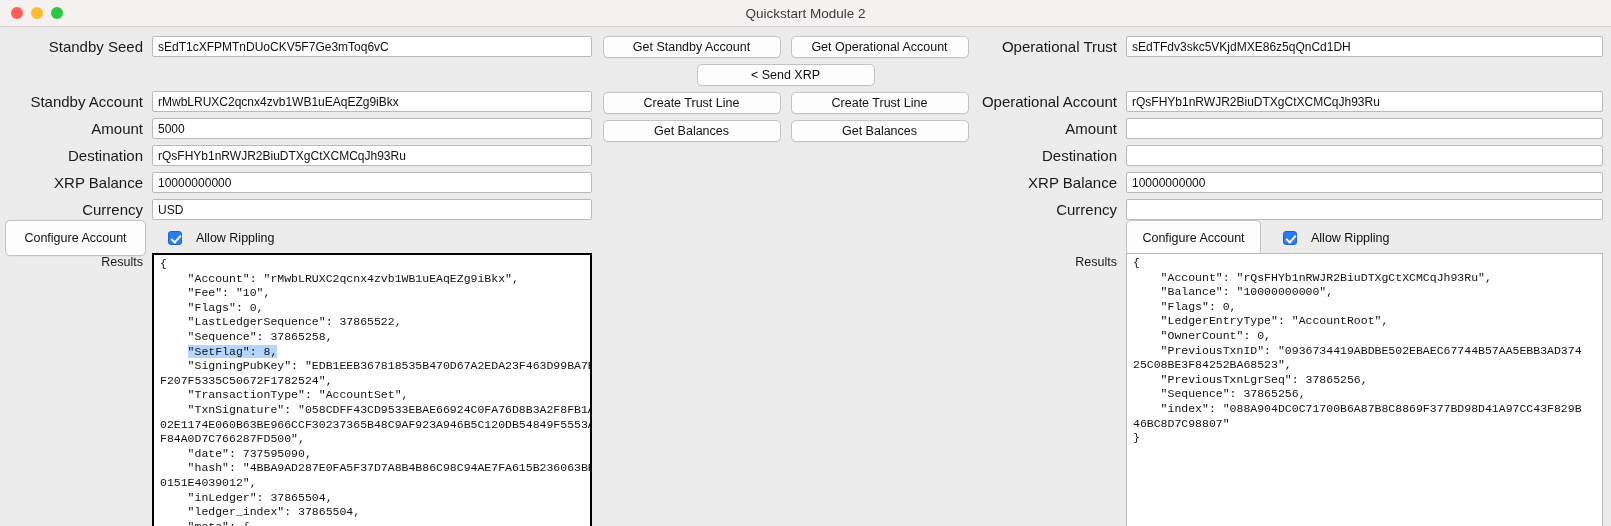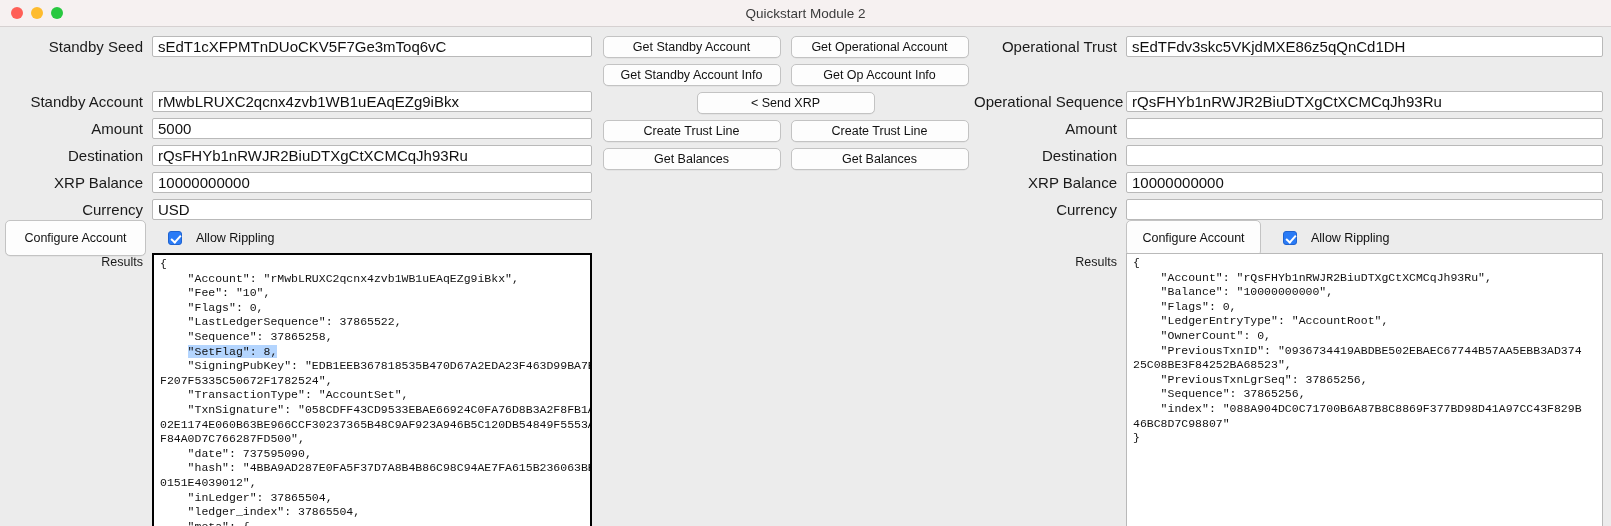--- a/index.html
+++ b/index.html
@@ -58,21 +58,21 @@
     font-size: 15px; color: #1a1a1a; text-align: right;
     padding-right: 9px; white-space: nowrap;
   }
   .panel-left .lbl { width: 152px; flex: 0 0 152px; }
   .panel-right .lbl { width: 152px; flex: 0 0 152px; }
   .fld {
     flex: 1 1 auto; height: 21px;
     background: #ffffff;
     border: 1px solid #b9b9b9;
     border-radius: 2px;
-    font-size: 15px; color: #111;
+    font-size: 12px; color: #111;
     padding: 1px 5px;
     font-family: "Liberation Sans", sans-serif;
     line-height: 19px;
     overflow: hidden; white-space: nowrap;
   }
   .panel-left .fld { margin-right: 5px; }
   .panel-right .fld { margin-right: 8px; }
 
   
   .btnrow { display: flex; gap: 10px; justify-content: center; height: 27px; align-items: center; }
@@ -225,24 +225,20 @@
         "AffectedNodes": [</span></div>
       </div>
     </div>
 
     <div class="panel-mid">
       <div class="btnrow">
         <div class="btn">Get Standby Account</div>
         <div class="btn">Get Operational Account</div>
       </div>
       <div class="btnrow" style="margin-top:1px">
-        <div class="btn">Get Standby Account Info</div>
-        <div class="btn">Get Op Account Info</div>
-      </div>
-      <div class="btnrow" style="margin-top:1px">
         <div class="btn">&lt; Send XRP</div>
       </div>
       <div class="btnrow" style="margin-top:1px">
         <div class="btn">Create Trust Line</div>
         <div class="btn">Create Trust Line</div>
       </div>
       <div class="btnrow" style="margin-top:1px">
         <div class="btn">Get Balances</div>
         <div class="btn">Get Balances</div>
       </div>
@@ -251,21 +247,21 @@
     <div class="panel-right">
 
       <div class="row">
         <div class="lbl">Operational Trust</div>
         <input class="fld" value="sEdTFdv3skc5VKjdMXE86z5qQnCd1DH" style="">
       </div>
 
       <div class="row" style="height:28px"></div>
 
       <div class="row">
-        <div class="lbl">Operational Sequence</div>
+        <div class="lbl">Operational Account</div>
         <input class="fld" value="rQsFHYb1nRWJR2BiuDTXgCtXCMCqJh93Ru" style="">
       </div>
 
       <div class="row">
         <div class="lbl">Amount</div>
         <input class="fld" value="" style="">
       </div>
 
       <div class="row">
         <div class="lbl">Destination</div>

